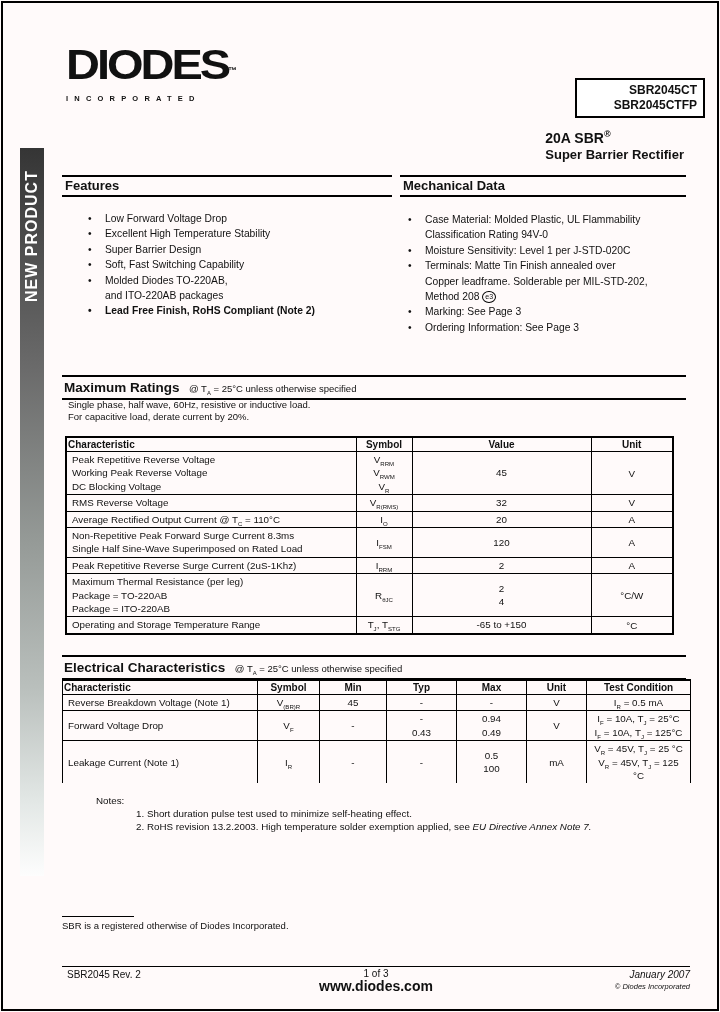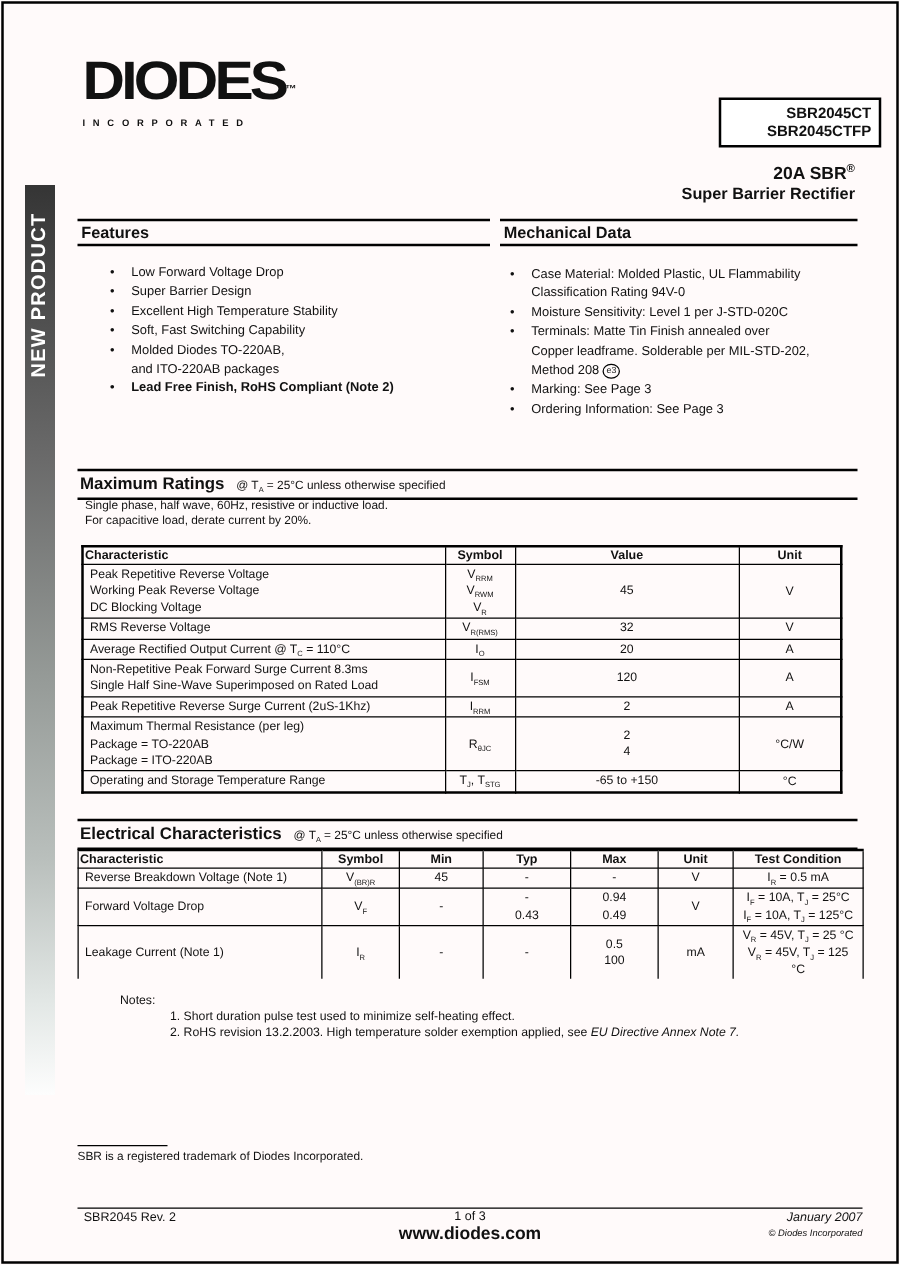--- a/index.html
+++ b/index.html
@@ -19,21 +19,21 @@
 
   
   .sidebar{position:absolute;left:20px;top:148px;width:24px;height:728px;
     background:linear-gradient(to bottom,#353535 0%,#474747 10%,#6a6a6a 30%,#959a97 54%,#b9bfbc 74%,#e3e8e6 90%,#fdfdfd 100%);}
   .sidebar-text{position:absolute;top:88px;left:12px;transform:translate(-50%,-50%) rotate(-90deg);
     white-space:nowrap;color:#fff;font-weight:bold;font-size:16px;letter-spacing:1px;}
 
   
   .partbox{position:absolute;left:575px;top:78px;width:130px;border:2px solid #000;
     text-align:right;font-weight:bold;font-size:12px;line-height:15px;padding:3px 6px;box-sizing:border-box;background:#fff;}
-  .doc-title{position:absolute;right:36px;top:130px;text-align:right;font-weight:bold;}
+  .doc-title{position:absolute;right:36px;top:130px;font-weight:bold;}
   .doc-title .t1{font-size:14px;line-height:17px;}
   .doc-title .t2{font-size:13px;line-height:16px;}
 
   
   .sec-head{position:absolute;border-top:2px solid #000;border-bottom:2px solid #000;
     font-weight:bold;font-size:13px;padding:1px 3px 2px;box-sizing:border-box;}
   .feat-head{left:62px;top:175px;width:330px;}
   .mech-head{left:400px;top:175px;width:286px;}
 
   
@@ -105,24 +105,24 @@
 </div>
 
 <div class="sec-head feat-head">Features</div>
 <div class="sec-head mech-head">Mechanical Data</div>
 
 <ul class="bullets feat-list">
   <li>
       <div>Low Forward Voltage Drop</div>
     </li>
   <li>
+      <div>Excellent High Temperature Stability</div>
+    </li>
+  <li>
       <div>Super Barrier Design</div>
-    </li>
-  <li>
-      <div>Excellent High Temperature Stability</div>
     </li>
   <li>
       <div>Soft, Fast Switching Capability</div>
     </li>
   <li>
     <div>Molded Diodes TO-220AB,</div>
     <div>and ITO-220AB packages</div>
   </li>
   <li class="bold">
       <div>Lead Free Finish, RoHS Compliant (Note 2)</div>
@@ -365,21 +365,21 @@
   </table>
 
 <div class="notes">
   <div class="notes-label">Notes:</div>
   <div class="note-line"><span>1. Short duration pulse test used to minimize self-heating effect.</span><i></i></div>
   <div class="note-line"><span>2. RoHS revision 13.2.2003. High temperature solder exemption applied, see </span><i>EU Directive Annex Note 7.</i></div>
 </div>
 
 <div class="trademark">
   <div class="tm-line"></div>
-  <div>SBR is a registered trademark of Diodes Incorporated.</div>
+  <div>SBR is a registered otherwise of Diodes Incorporated.</div>
 </div>
 
 <div class="footer-rule"></div>
 <div class="footer-left">SBR2045 Rev. 2</div>
 <div class="footer-center">
   <div>1 of 3</div>
   <div class="url">www.diodes.com</div>
 </div>
 <div class="footer-right">
   <div>January 2007</div>

